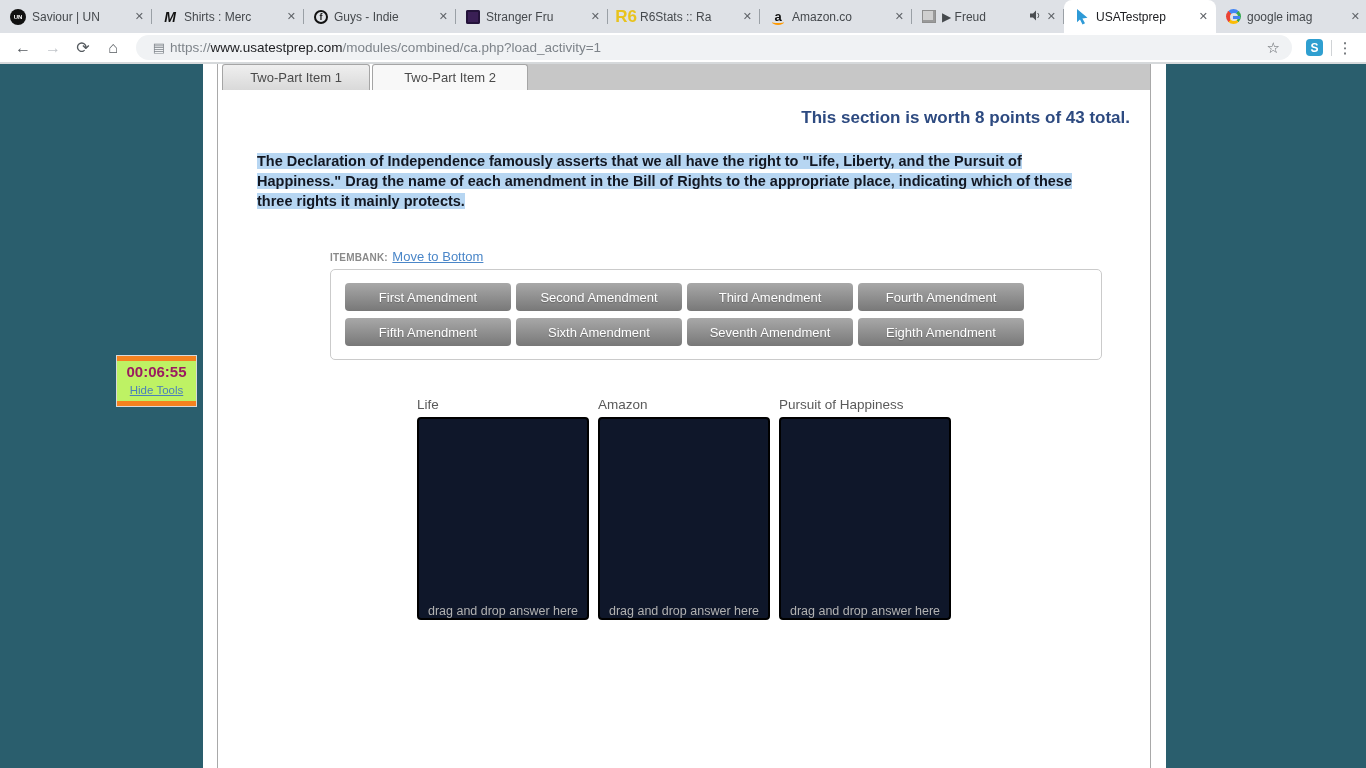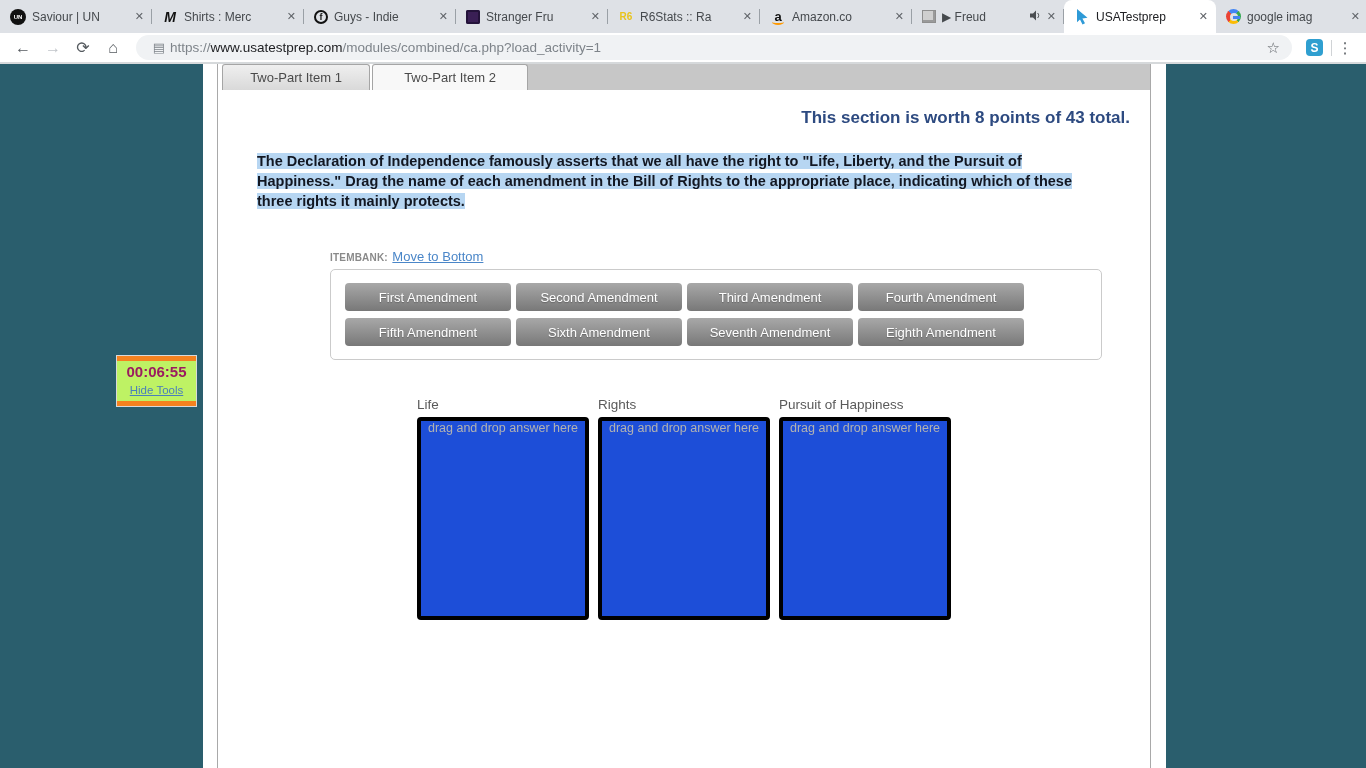--- a/index.html
+++ b/index.html
@@ -17,21 +17,21 @@
   .tab .title { flex:1; white-space:nowrap; overflow:hidden; }
   .tab .close { font-size:11px; color:#5f6368; flex:none; }
   .fv { width:16px; height:16px; flex:none; display:flex; align-items:center;
     justify-content:center; }
   .fv-unfd { background:#111; border-radius:50%; color:#fff; font-size:6px; font-weight:bold; }
   .fv-merch { color:#111; font-style:italic; font-weight:900; font-size:14px; }
   .fv-guys { border:2px solid #111; border-radius:50%; width:14px; height:14px;
     color:#111; font-weight:900; font-size:9px; }
   .fv-stranger { background:#3a1f55; width:14px; height:14px; border-radius:2px;
     box-shadow:inset 0 0 0 2px #24133a; }
-  .fv-r6 { color:#e8c31d; font-weight:900; font-size:10px; }
+  .fv-r6 { color:#e8c31d; font-weight:900; font-size:17px; }
   .fv-amazon { color:#111; font-weight:bold; font-size:13px; position:relative; }
   .fv-amazon::after { content:""; position:absolute; left:2px; right:2px; bottom:0px;
     height:4px; border-bottom:2px solid #f90; border-radius:50%; }
   .fv-freud { background:#cfcfcf; border:1px solid #8e8e8e; width:14px; height:13px;
     box-shadow:inset -2px -2px 0 #9a9a9a; }
   .fv-google { border-radius:50%; width:15px; height:15px; position:relative;
     background:conic-gradient(from -45deg,#4285f4 0 90deg,#34a853 90deg 180deg,
       #fbbc05 180deg 270deg,#ea4335 270deg 360deg); }
   .fv-google::before { content:""; position:absolute; inset:3.5px; background:#dee1e6;
     border-radius:50%; }
@@ -88,22 +88,22 @@
 
   .bank-box { margin-left:112px; width:772px; border:1px solid #cbcbcb; border-radius:5px;
     padding:13px 14px; display:grid; grid-template-columns:repeat(4,166px); gap:7px 5px; }
   .chip { height:28px; border-radius:4px; background:linear-gradient(#a8a8a8,#787878);
     color:#fff; font-size:13px; display:flex; align-items:center; justify-content:center;
     text-shadow:0 1px 1px rgba(0,0,0,.25); }
 
   .dz-row { margin:37px 0 0 199px; display:flex; gap:9px; }
   .dz { width:172px; }
   .dz-label { font-size:13.5px; color:#5a5a5a; margin-bottom:5px; }
-  .dz-box { height:203px; border:4px solid #000000; border-radius:4px; background:#1d4ed8;
-    display:flex; align-items:flex-start; justify-content:center; }
+  .dz-box { height:203px; border:2px solid #000000; border-radius:4px; background:#0f172a;
+    display:flex; align-items:flex-end; justify-content:center; }
   .dz-ph { color:#b2b2b2; font-size:12.5px; }
 
   
   #timer { position:absolute; left:117px; top:292px; width:79px; background:#bef264;
     border-top:5px solid #f5821f; border-bottom:5px solid #f5821f; text-align:center;
     padding:2px 0 3px; box-shadow:0 0 0 1px #d9d9d9; }
   .timer-time { color:#9b1b60; font-weight:bold; font-size:15px; }
   .timer-link { color:#4a7ebb; font-size:11.5px; text-decoration:underline;
     display:inline-block; margin-top:1px; }
 </style>
@@ -223,21 +223,21 @@
       </div>
 
       <div class="dz-row">
         <div class="dz">
           <div class="dz-label">Life</div>
           <div class="dz-box">
             <span class="dz-ph">drag and drop answer here</span>
           </div>
         </div>
         <div class="dz">
-          <div class="dz-label">Rights</div>
+          <div class="dz-label">Amazon</div>
           <div class="dz-box">
             <span class="dz-ph">drag and drop answer here</span>
           </div>
         </div>
         <div class="dz">
           <div class="dz-label">Pursuit of Happiness</div>
           <div class="dz-box">
             <span class="dz-ph">drag and drop answer here</span>
           </div>
         </div>

